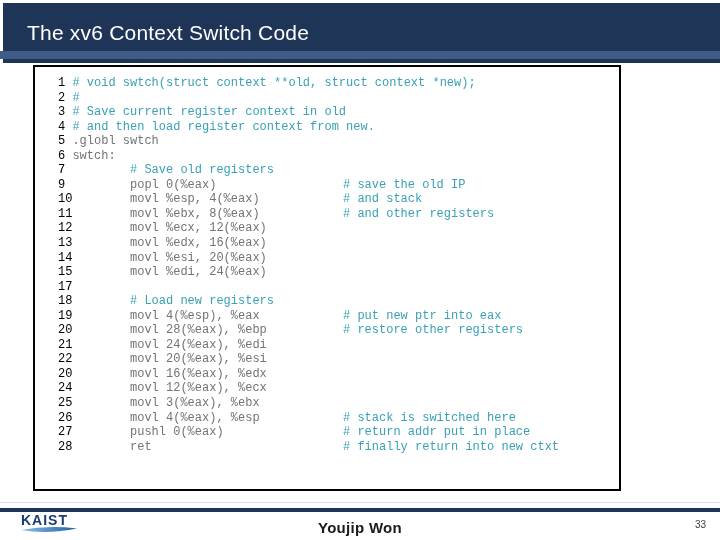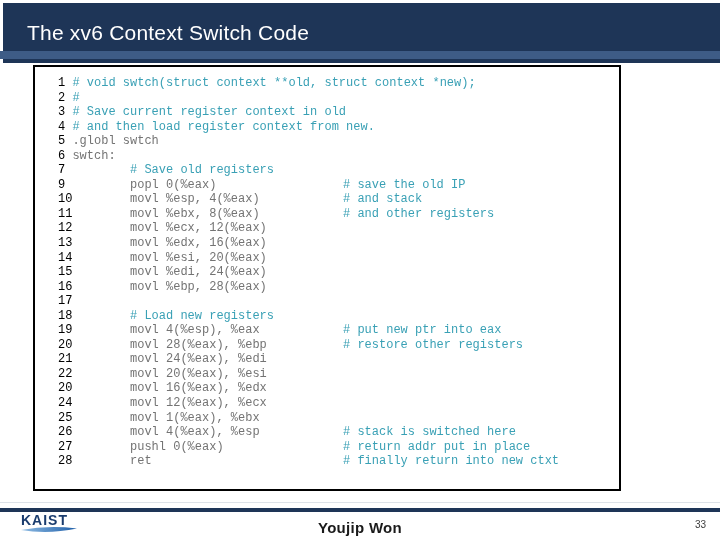--- a/index.html
+++ b/index.html
@@ -69,30 +69,29 @@
       <div class="code-line"><span class="ln">5</span><span class="cd">.globl swtch</span></div>
       <div class="code-line"><span class="ln">6</span><span class="cd">swtch:</span></div>
       <div class="code-line"><span class="ln">7</span><span class="cd teal">        # Save old registers</span></div>
       <div class="code-line"><span class="ln">9</span><span class="cd">        popl 0(%eax)</span><span class="cm"># save the old IP</span></div>
       <div class="code-line"><span class="ln">10</span><span class="cd">        movl %esp, 4(%eax)</span><span class="cm"># and stack</span></div>
       <div class="code-line"><span class="ln">11</span><span class="cd">        movl %ebx, 8(%eax)</span><span class="cm"># and other registers</span></div>
       <div class="code-line"><span class="ln">12</span><span class="cd">        movl %ecx, 12(%eax)</span></div>
       <div class="code-line"><span class="ln">13</span><span class="cd">        movl %edx, 16(%eax)</span></div>
       <div class="code-line"><span class="ln">14</span><span class="cd">        movl %esi, 20(%eax)</span></div>
       <div class="code-line"><span class="ln">15</span><span class="cd">        movl %edi, 24(%eax)</span></div>
-      <div class="code-line"><span class="ln">16</span><span class="cd">        movl %ebp, 28(%eax)</span></div>
       <div class="code-line"><span class="ln">17</span><span class="cd"></span></div>
       <div class="code-line"><span class="ln">18</span><span class="cd teal">        # Load new registers</span></div>
       <div class="code-line"><span class="ln">19</span><span class="cd">        movl 4(%esp), %eax</span><span class="cm"># put new ptr into eax</span></div>
       <div class="code-line"><span class="ln">20</span><span class="cd">        movl 28(%eax), %ebp</span><span class="cm"># restore other registers</span></div>
       <div class="code-line"><span class="ln">21</span><span class="cd">        movl 24(%eax), %edi</span></div>
       <div class="code-line"><span class="ln">22</span><span class="cd">        movl 20(%eax), %esi</span></div>
       <div class="code-line"><span class="ln">20</span><span class="cd">        movl 16(%eax), %edx</span></div>
       <div class="code-line"><span class="ln">24</span><span class="cd">        movl 12(%eax), %ecx</span></div>
-      <div class="code-line"><span class="ln">25</span><span class="cd">        movl 1(%eax), %ebx</span></div>
+      <div class="code-line"><span class="ln">25</span><span class="cd">        movl 3(%eax), %ebx</span></div>
       <div class="code-line"><span class="ln">26</span><span class="cd">        movl 4(%eax), %esp</span><span class="cm"># stack is switched here</span></div>
       <div class="code-line"><span class="ln">27</span><span class="cd">        pushl 0(%eax)</span><span class="cm"># return addr put in place</span></div>
       <div class="code-line"><span class="ln">28</span><span class="cd">        ret</span><span class="cm"># finally return into new ctxt</span></div>
     </div>
 </div>
 
 <div class="hairline"></div>
 <div class="footline"></div>
 
 <svg class="logo" viewBox="0 0 64 26" xmlns="http://www.w3.org/2000/svg">

